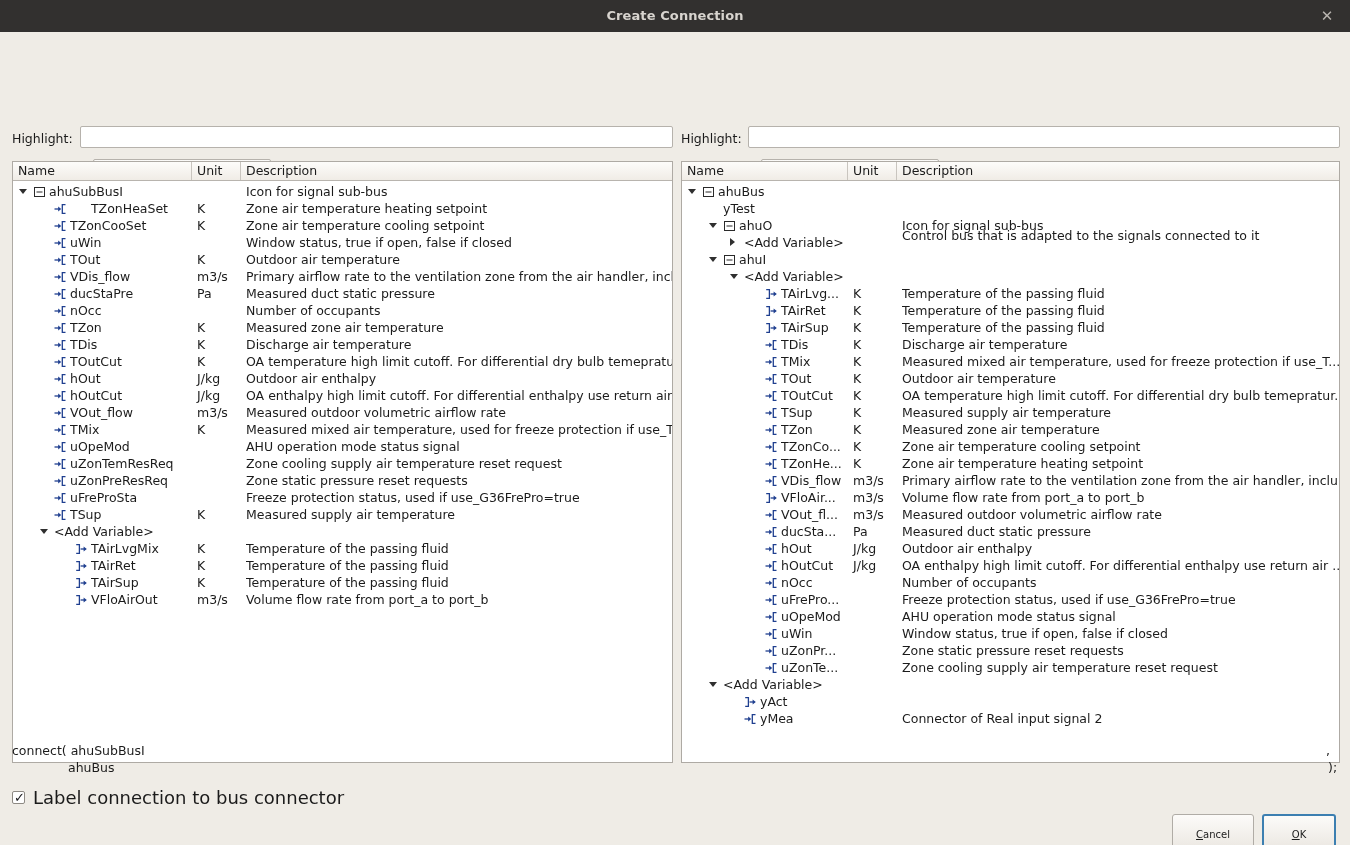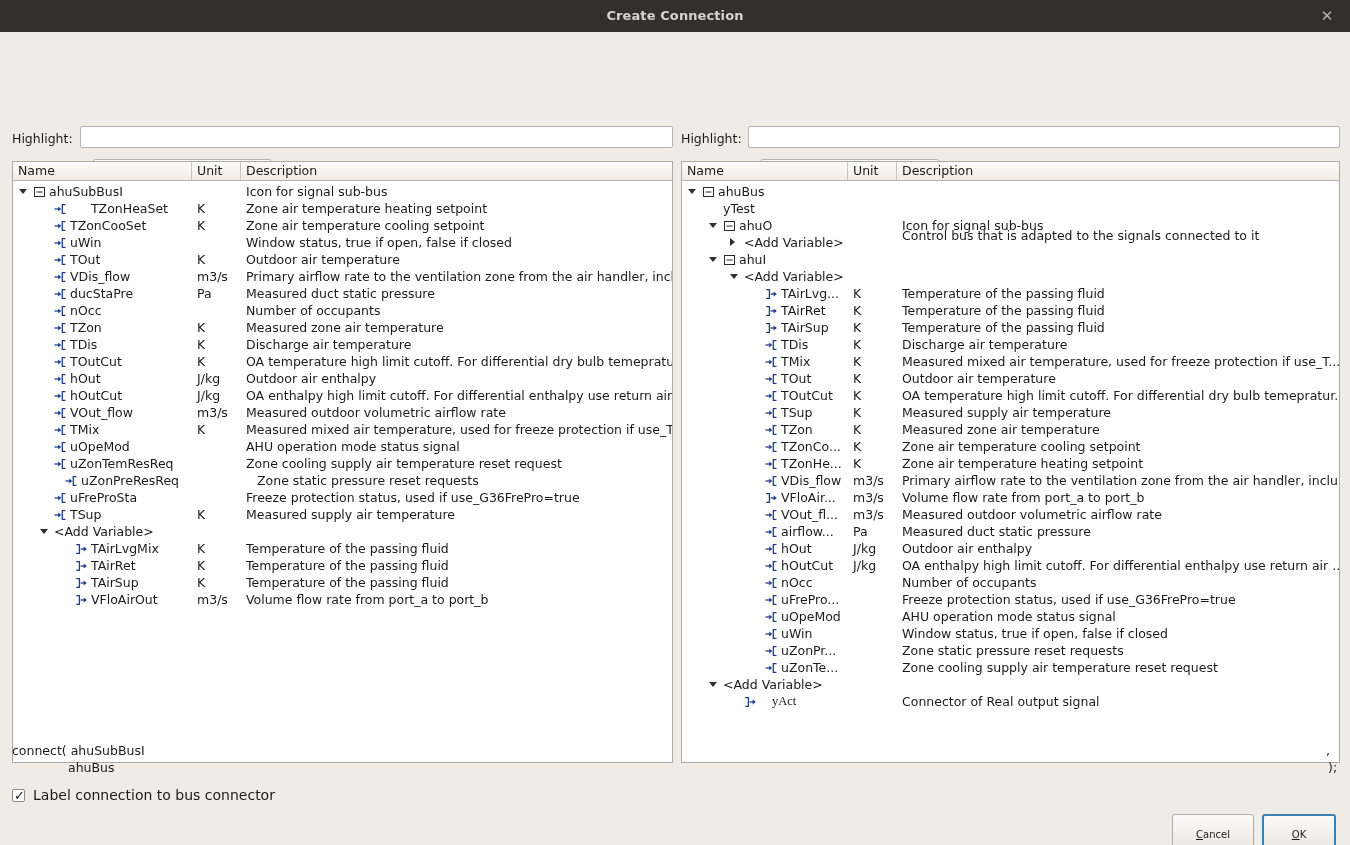--- a/index.html
+++ b/index.html
@@ -184,21 +184,21 @@
     position: relative;
     flex: 0 0 auto;
   }
   .cb-box .tick {
     position: absolute; left: 1px; top: -3px;
     font-size: 13px; color: #17171a;
     font-family: "DejaVu Sans", sans-serif;
     line-height: 17px;
   }
   .cb-label {
-    margin-left: 8px; font-size: 14px; white-space: nowrap;
+    margin-left: 8px; font-size: 18px; white-space: nowrap;
   }
 
   
   .btn {
     position: absolute;
     height: 40px;
     background: linear-gradient(#fcfbf9, #e9e5df);
     border: 1px solid #b0aca6;
     border-radius: 3px;
     font-size: 10px;
@@ -443,21 +443,21 @@
           <span class="ic" style="left: 41px;">
             <svg width="13" height="12" viewBox="0 0 13 12">
               <line x1="0.5" y1="6" x2="6" y2="6" stroke="#1f3f8f" stroke-width="1.3"></line>
               <path d="M4.2 3.4 L7.2 6 L4.2 8.6 Z" fill="#1f3f8f"></path>
               <path d="M11.5 1.6 L8.3 1.6 L8.3 10.4 L11.5 10.4" fill="none" stroke="#1f3f8f" stroke-width="1.3"></path>
             </svg>
           </span>
           <span class="cell-name" style="left: 57px; width: 119px;">uZonTemResReq</span>
           <span class="cell-desc" style="left: 233px; width: 428px;">Zone cooling supply air temperature reset request</span>
         </div>
-        <div class="row" style="top: 291px; margin-left: 11px;">
+        <div class="row" style="top: 291px;">
           <span class="ic" style="left: 41px;">
             <svg width="13" height="12" viewBox="0 0 13 12">
               <line x1="0.5" y1="6" x2="6" y2="6" stroke="#1f3f8f" stroke-width="1.3"></line>
               <path d="M4.2 3.4 L7.2 6 L4.2 8.6 Z" fill="#1f3f8f"></path>
               <path d="M11.5 1.6 L8.3 1.6 L8.3 10.4 L11.5 10.4" fill="none" stroke="#1f3f8f" stroke-width="1.3"></path>
             </svg>
           </span>
           <span class="cell-name" style="left: 57px; width: 119px;">uZonPreResReq</span>
           <span class="cell-desc" style="left: 233px; width: 428px;">Zone static pressure reset requests</span>
         </div>
@@ -760,21 +760,21 @@
           <span class="cell-desc" style="left: 220px; width: 438px;">Measured outdoor volumetric airflow rate</span>
         </div>
         <div class="row" style="top: 342px;">
           <span class="ic" style="left: 83px;">
             <svg width="13" height="12" viewBox="0 0 13 12">
               <line x1="0.5" y1="6" x2="6" y2="6" stroke="#1f3f8f" stroke-width="1.3"></line>
               <path d="M4.2 3.4 L7.2 6 L4.2 8.6 Z" fill="#1f3f8f"></path>
               <path d="M11.5 1.6 L8.3 1.6 L8.3 10.4 L11.5 10.4" fill="none" stroke="#1f3f8f" stroke-width="1.3"></path>
             </svg>
           </span>
-          <span class="cell-name" style="left: 99px; width: 65px;">airflow...</span>
+          <span class="cell-name" style="left: 99px; width: 65px;">ducSta...</span>
           <span class="cell-unit" style="left: 171px;">Pa</span>
           <span class="cell-desc" style="left: 220px; width: 438px;">Measured duct static pressure</span>
         </div>
         <div class="row" style="top: 359px;">
           <span class="ic" style="left: 83px;">
             <svg width="13" height="12" viewBox="0 0 13 12">
               <line x1="0.5" y1="6" x2="6" y2="6" stroke="#1f3f8f" stroke-width="1.3"></line>
               <path d="M4.2 3.4 L7.2 6 L4.2 8.6 Z" fill="#1f3f8f"></path>
               <path d="M11.5 1.6 L8.3 1.6 L8.3 10.4 L11.5 10.4" fill="none" stroke="#1f3f8f" stroke-width="1.3"></path>
             </svg>
@@ -866,22 +866,32 @@
           <span class="cell-name" style="left: 41px; width: 123px;">&lt;Add Variable&gt;</span>
         </div>
         <div class="row" style="top: 512px;">
           <span class="ic" style="left: 62px;">
             <svg width="13" height="12" viewBox="0 0 13 12">
               <path d="M1.2 1.6 L4.4 1.6 L4.4 10.4 L1.2 10.4" fill="none" stroke="#1f3f8f" stroke-width="1.3"></path>
               <line x1="5.6" y1="6" x2="10.6" y2="6" stroke="#1f3f8f" stroke-width="1.3"></line>
               <path d="M8.6 3.4 L11.8 6 L8.6 8.6 Z" fill="#1f3f8f"></path>
             </svg>
           </span>
-          <span class="cell-name" style="left: 90px; width: 86px; font-family: Liberation Serif, serif;">yAct</span>
-          <span class="cell-desc" style="left: 220px; width: 438px;">Connector of Real output signal</span>
+          <span class="cell-name" style="left: 78px; width: 86px;">yAct</span>
+        </div>
+        <div class="row" style="top: 529px;">
+          <span class="ic" style="left: 62px;">
+            <svg width="13" height="12" viewBox="0 0 13 12">
+              <line x1="0.5" y1="6" x2="6" y2="6" stroke="#1f3f8f" stroke-width="1.3"></line>
+              <path d="M4.2 3.4 L7.2 6 L4.2 8.6 Z" fill="#1f3f8f"></path>
+              <path d="M11.5 1.6 L8.3 1.6 L8.3 10.4 L11.5 10.4" fill="none" stroke="#1f3f8f" stroke-width="1.3"></path>
+            </svg>
+          </span>
+          <span class="cell-name" style="left: 78px; width: 86px;">yMea</span>
+          <span class="cell-desc" style="left: 220px; width: 438px;">Connector of Real input signal 2</span>
         </div>
       </div>
   </div>
 
   <div class="conn-line" style="left:12px; top:711px;">connect( ahuSubBusI</div>
   <div class="conn-tail" style="left:1326px; top:711px;">,</div>
   <div class="conn-line" style="left:68px; top:728px;">ahuBus</div>
   <div class="conn-tail" style="left:1328px; top:728px;">);</div>
 
   <div class="cb-wrap" style="left:12px; top:755px;">

